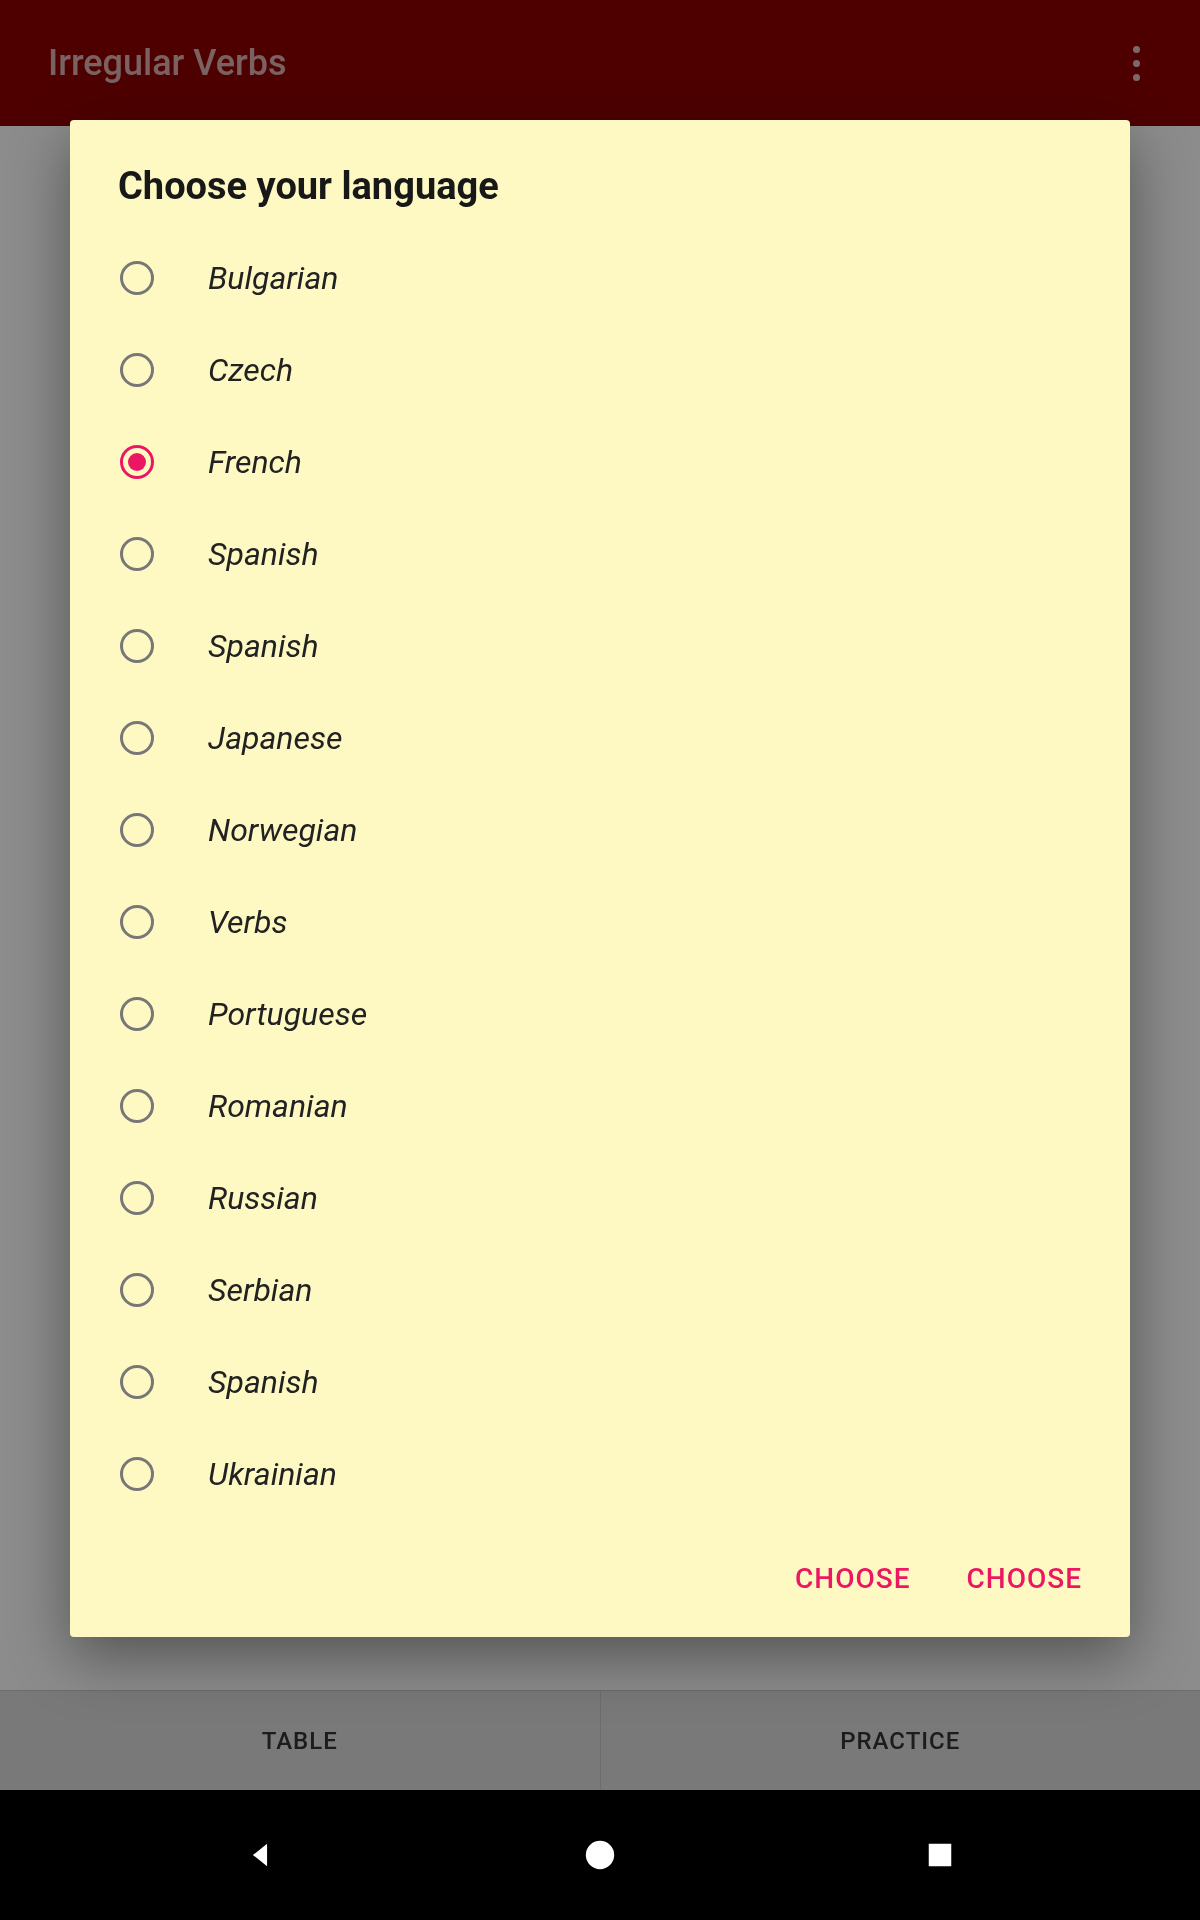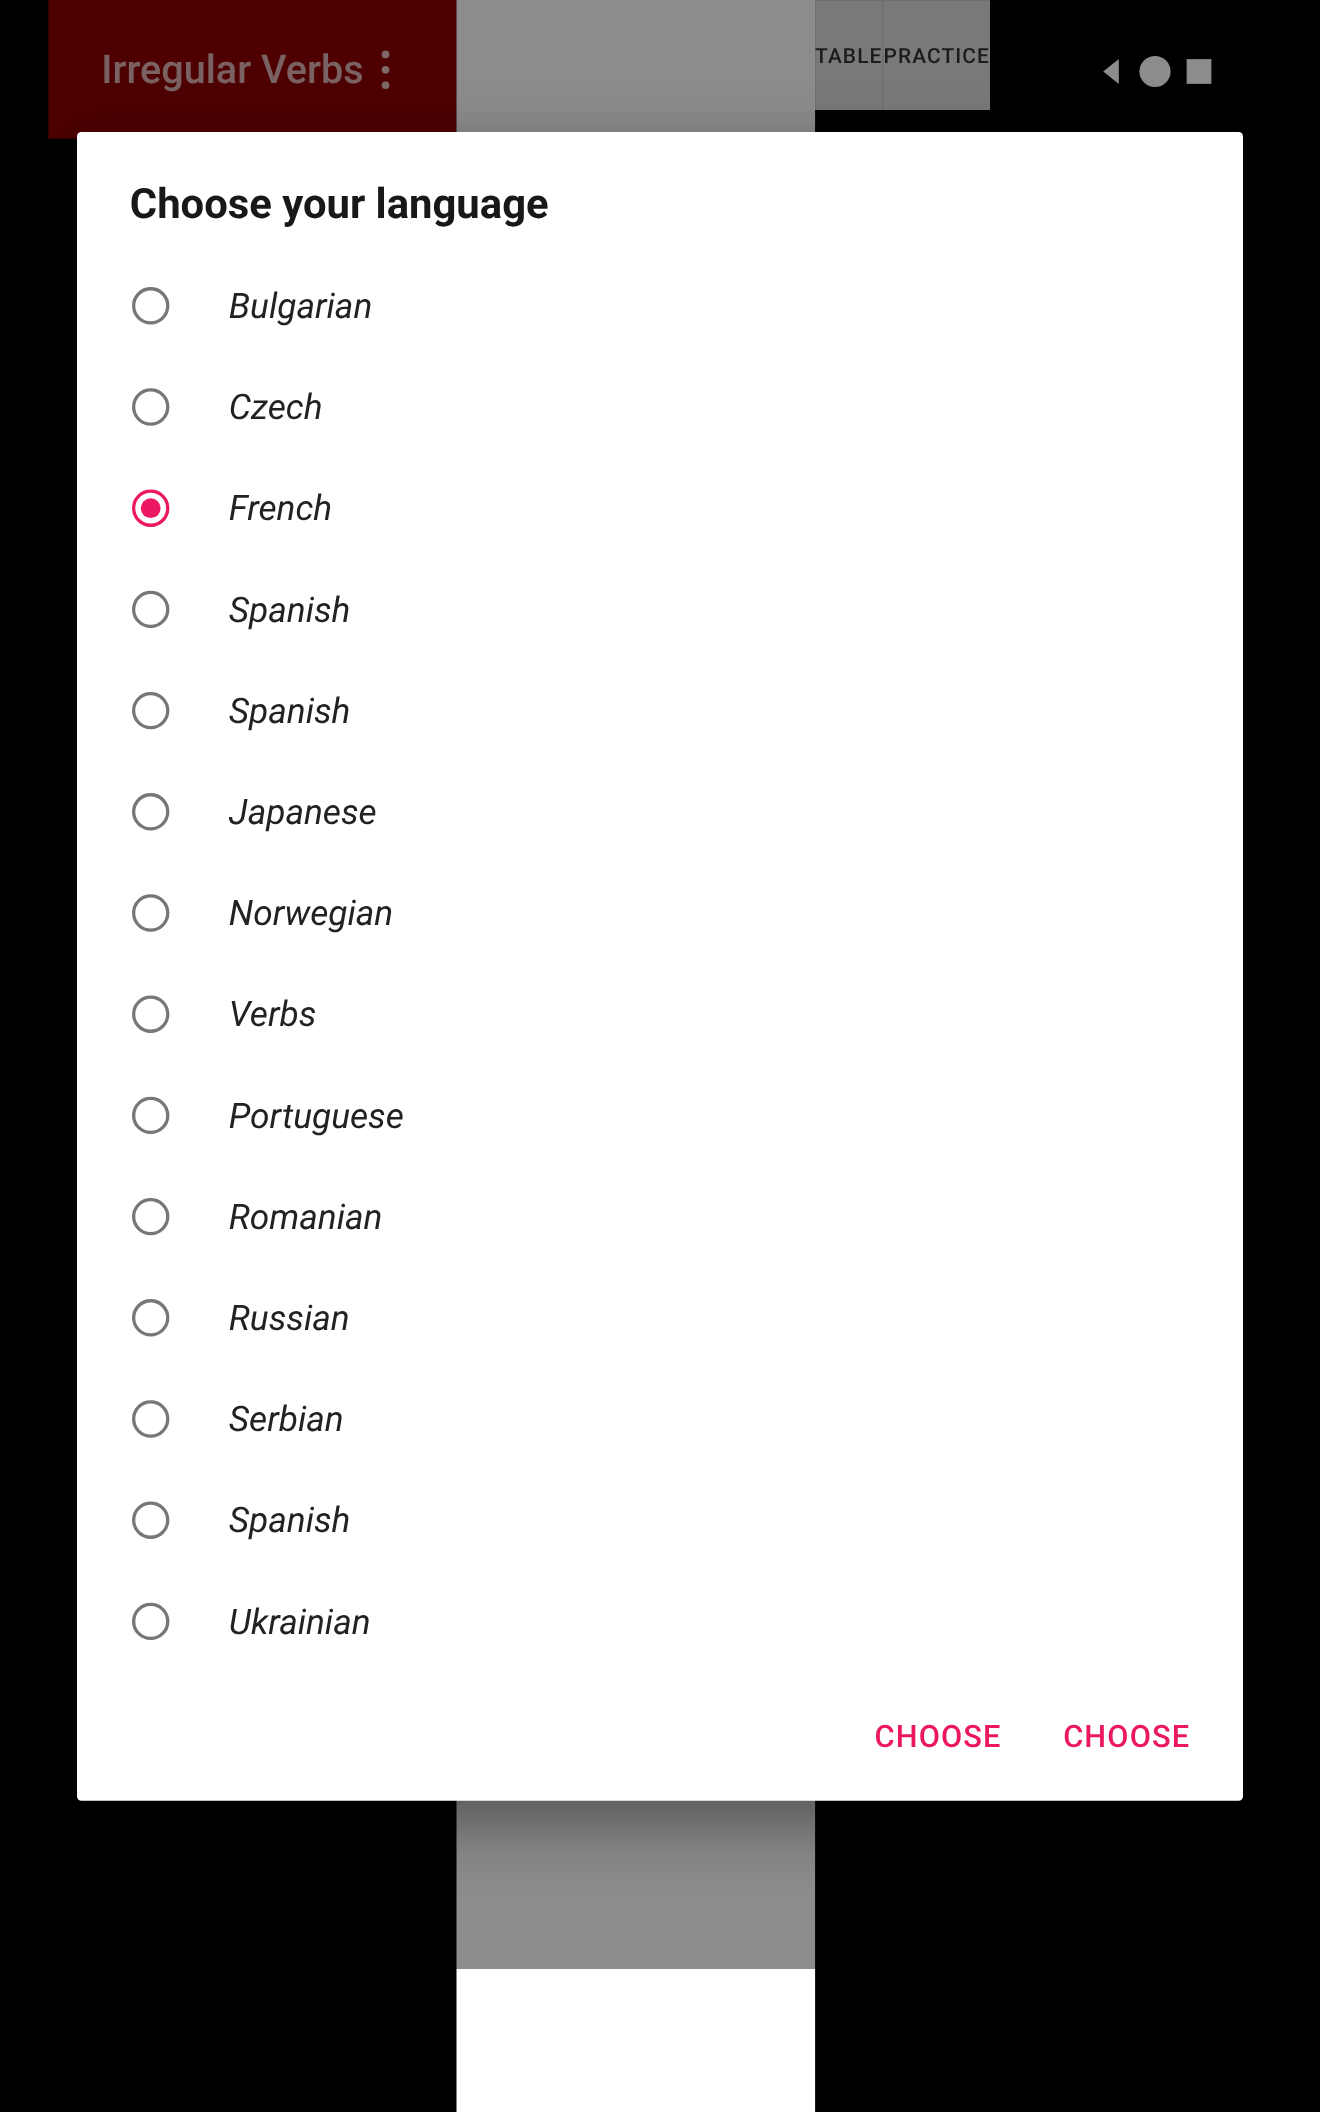--- a/index.html
+++ b/index.html
@@ -11,23 +11,22 @@
     html, body {
       width: 1200px;
       height: 1920px;
       overflow: hidden;
       background: #000;
     }
     .app-root {
       width: 100%;
       height: 100%;
       display: flex;
-      flex-direction: row;
+      flex-direction: column;
       position: relative;
-      padding-left: 44px;
     }
     .app-bar {
       height: 126px;
       background: #8f0000;
       display: flex;
       align-items: center;
       padding: 0 44px 0 48px;
       justify-content: space-between;
     }
     .app-title {
@@ -59,21 +58,21 @@
       display: flex;
       height: 100px;
       background: #dcdcdc;
       border-top: 1px solid #c6c6c6;
     }
     .bottom-tabs .tab {
       flex: 1;
       display: flex;
       align-items: center;
       justify-content: center;
-      font-size: 19px;
+      font-size: 24px;
       font-weight: 500;
       letter-spacing: 1px;
       color: #333;
     }
     .bottom-tabs .sep {
       width: 1px;
       background: #c6c6c6;
     }
     .nav-bar {
       height: 130px;
@@ -98,21 +97,21 @@
       width: 1200px;
       height: 1790px;
       background: rgba(0,0,0,0.45);
       display: flex;
       align-items: flex-start;
       justify-content: center;
     }
     .dialog {
       margin-top: 120px;
       width: 1060px;
-      background: #ffffff;
+      background: #fef9c3;
       border-radius: 4px;
       box-shadow: 0 20px 60px rgba(0,0,0,0.4);
       padding: 44px 0 30px 0;
       display: flex;
       flex-direction: column;
     }
     .dialog-title {
       font-size: 38px;
       font-weight: 700;
       color: #181818;

